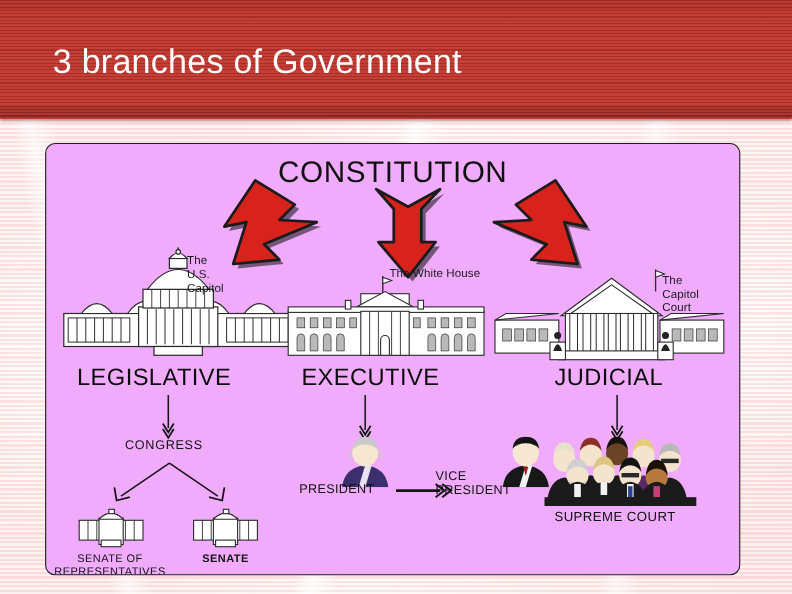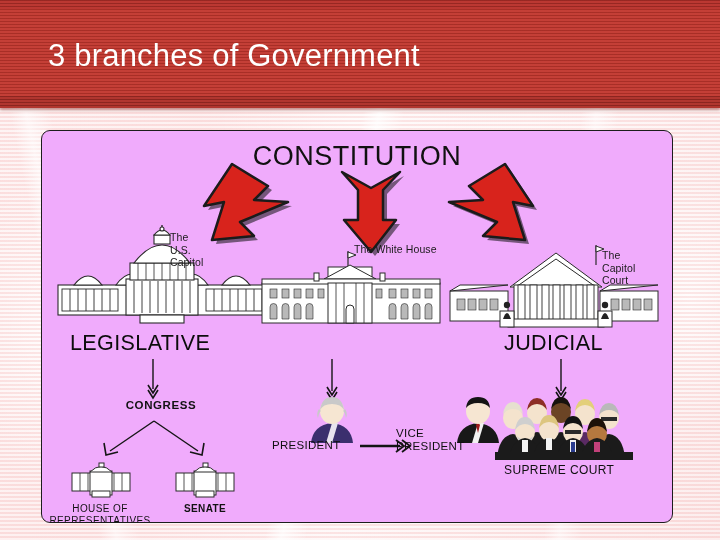--- a/index.html
+++ b/index.html
@@ -281,21 +281,21 @@
   <div class="abs branch-title" style="left:28px; top:200px;">LEGISLATIVE</div>
 
   <div class="abs connector" style="left:104px; top:228px;">
     <svg width="14" height="40" viewBox="0 0 14 40">
       <line x1="7" y1="0" x2="7" y2="30" stroke="#151515" stroke-width="1.4"></line>
       <path d="M2 26 L7 34 L12 26" fill="none" stroke="#151515" stroke-width="1.6"></path>
       <path d="M2 31 L7 39 L12 31" fill="none" stroke="#151515" stroke-width="1.6"></path>
     </svg>
   </div>
 
-  <div class="abs sub-label" style="left:64px; top:268px; width:110px;font-weight:bold;">CONGRESS</div>
+  <div class="abs sub-label" style="left:52px; top:268px; width:110px;">CONGRESS</div>
 
   <div class="abs connector" style="left:52px; top:288px;">
     <svg width="120" height="44" viewBox="0 0 120 44">
       <line x1="60" y1="2" x2="16" y2="32" stroke="#151515" stroke-width="1.4"></line>
       <line x1="60" y1="2" x2="104" y2="32" stroke="#151515" stroke-width="1.4"></line>
       <path d="M10 24 L12 36 L24 33" fill="none" stroke="#151515" stroke-width="1.6"></path>
       <path d="M110 24 L108 36 L96 33" fill="none" stroke="#151515" stroke-width="1.6"></path>
     </svg>
   </div>
 
@@ -312,21 +312,21 @@
             <line x1="52" y1="12" x2="52" y2="30"></line>
         </g>
         <rect x="20" y="10" width="22" height="24"></rect>
         <path d="M20 11 q11 -11 22 0 z"></path>
         <rect x="29" y="2" width="5" height="4"></rect>
         <rect x="22" y="30" width="18" height="6"></rect>
       </g>
     </svg>
   </div>
   <div class="abs mini-label" style="left:-2px; top:372px; width:120px;">
-    <div>HOUSE OF</div>
+    <div>SENATE OF</div>
     <div>REPRESENTATIVES</div>
   </div>
 
   <div class="abs" style="left:132px; top:330px;">
     <svg width="62" height="40" viewBox="0 0 62 40">
       <g fill="#ffffff" stroke="#2a2a2a" stroke-width="1">
         <rect x="2" y="12" width="58" height="18"></rect>
         <g stroke-width="0.8">
           <line x1="10" y1="12" x2="10" y2="30"></line>
             <line x1="18" y1="12" x2="18" y2="30"></line>
@@ -389,20 +389,21 @@
         <path d="M155 70 v-12 a3.5 3.5 0 0 1 7 0 v12 z"></path>
         <path d="M167 70 v-12 a3.5 3.5 0 0 1 7 0 v12 z"></path>
         <rect x="60" y="40" width="6" height="9"></rect>
         <rect x="118" y="40" width="6" height="9"></rect>
       </g>
     </svg>
   </div>
 
   <div class="abs bldg-note" style="left:312px; top:112px;">The White House</div>
 
+  <div class="abs branch-title" style="left:232px; top:200px;">EXECUTIVE</div>
 
   <div class="abs connector" style="left:283px; top:228px;">
     <svg width="14" height="42" viewBox="0 0 14 42">
       <line x1="7" y1="0" x2="7" y2="32" stroke="#151515" stroke-width="1.4"></line>
       <path d="M2 28 L7 36 L12 28" fill="none" stroke="#151515" stroke-width="1.6"></path>
       <path d="M2 33 L7 41 L12 33" fill="none" stroke="#151515" stroke-width="1.6"></path>
     </svg>
   </div>
 
   <div class="abs" style="left:263px; top:266px;">

